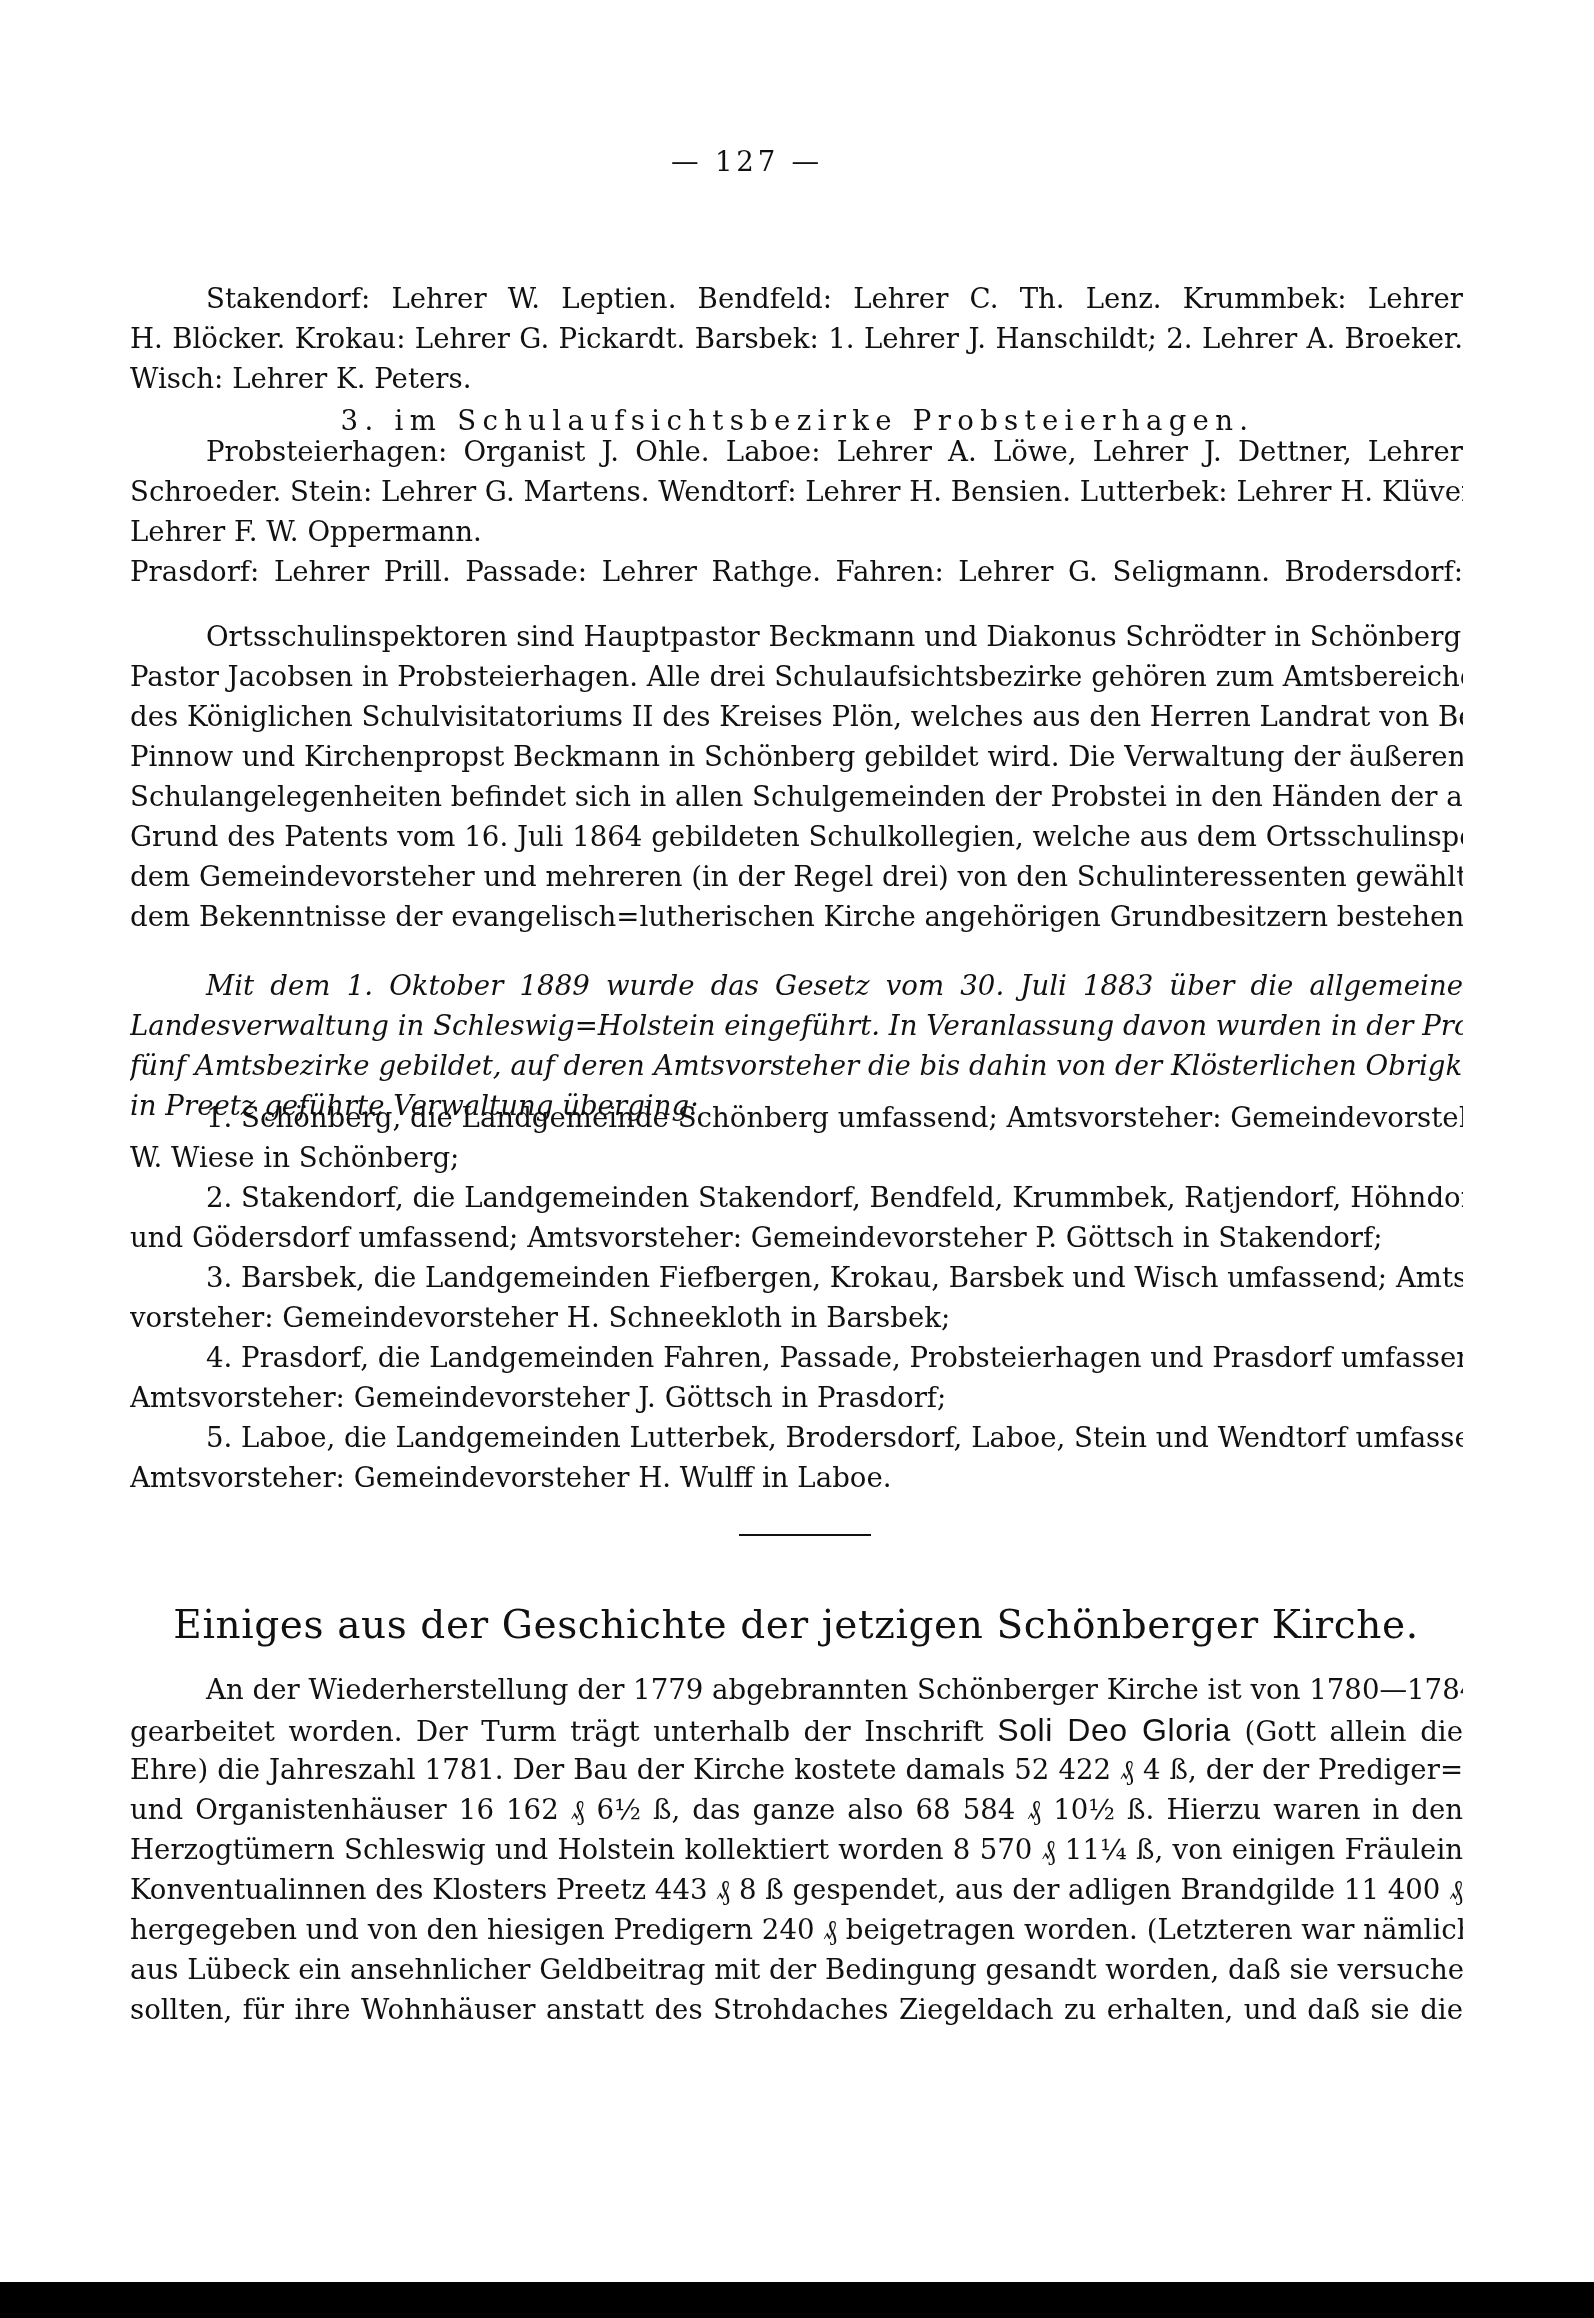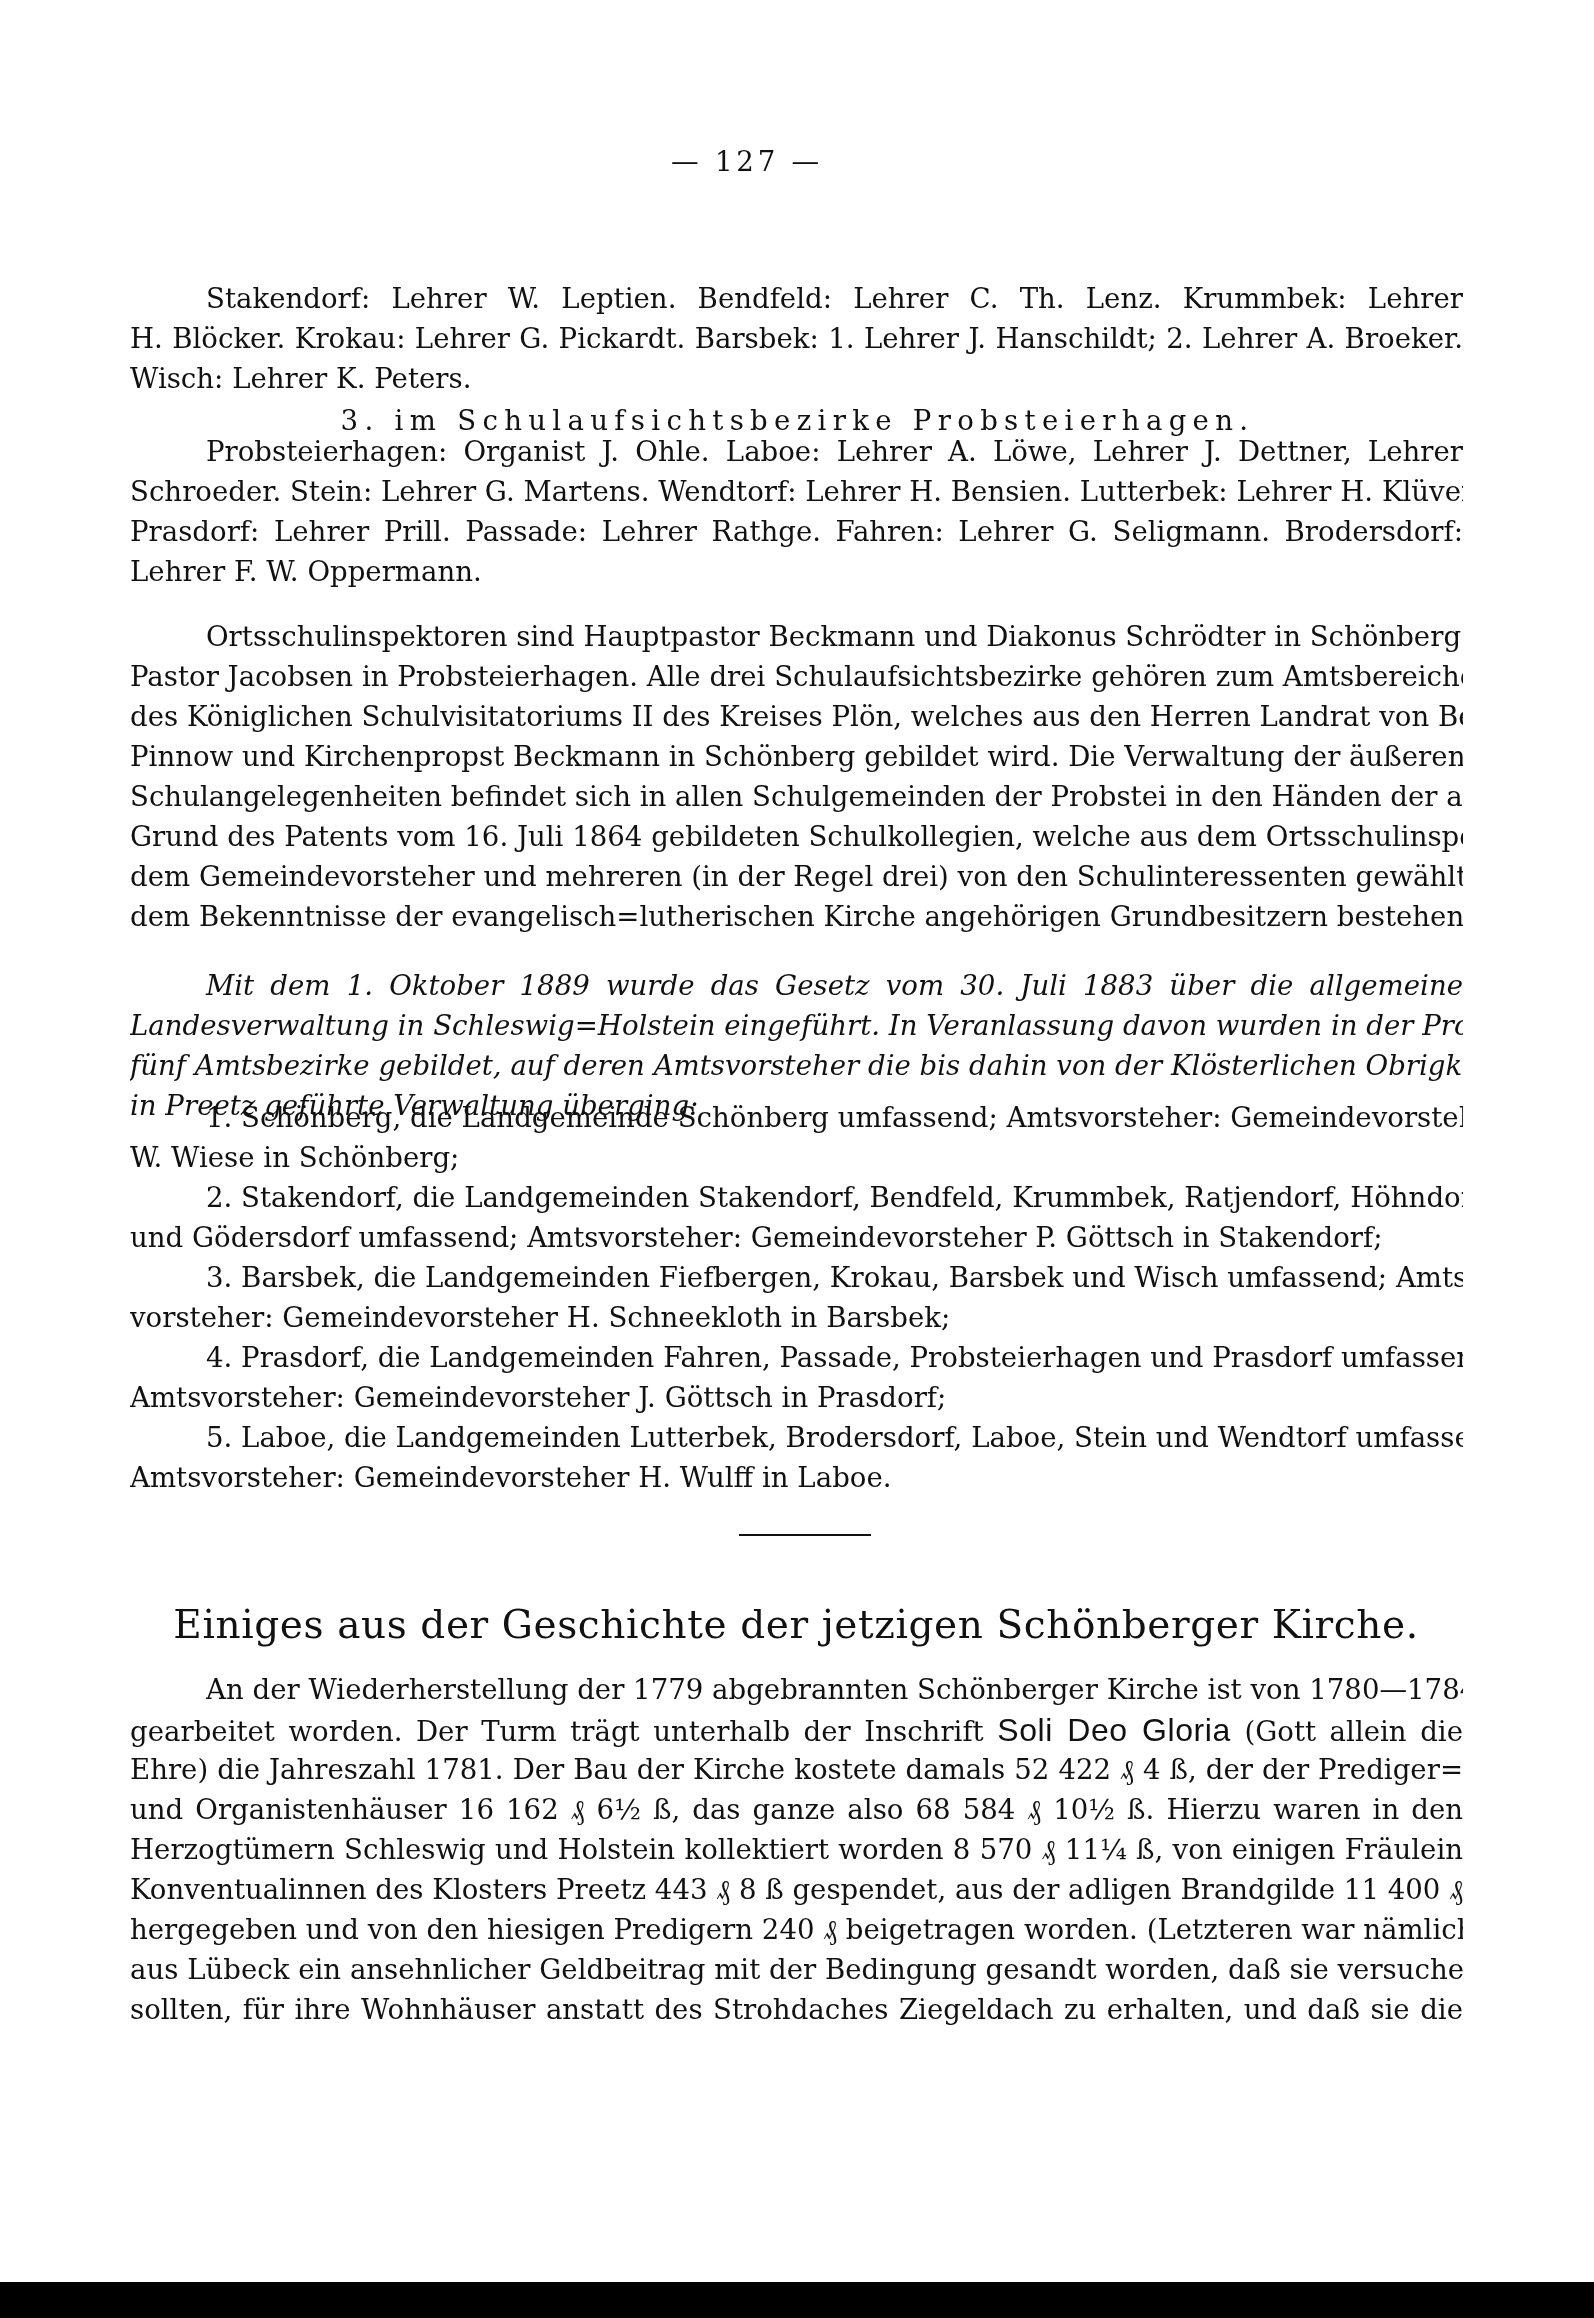--- a/index.html
+++ b/index.html
@@ -31,22 +31,22 @@
   <div class="col" style="top:279px;">
     <div class="line indent">Stakendorf: Lehrer W. Leptien. Bendfeld: Lehrer C. Th. Lenz. Krummbek: Lehrer</div>
     <div class="line">H. Blöcker. Krokau: Lehrer G. Pickardt. Barsbek: 1. Lehrer J. Hanschildt; 2. Lehrer A. Broeker.</div>
     <div class="line last">Wisch: Lehrer K. Peters.</div>
   </div>
 
   <div class="heading" style="top:404px;">3. im Schulaufsichtsbezirke Probsteierhagen.</div>
   <div class="col" style="top:432px;">
     <div class="line indent">Probsteierhagen: Organist J. Ohle. Laboe: Lehrer A. Löwe, Lehrer J. Dettner, Lehrer</div>
     <div class="line">Schroeder. Stein: Lehrer G. Martens. Wendtorf: Lehrer H. Bensien. Lutterbek: Lehrer H. Klüver.</div>
+    <div class="line last">Lehrer F. W. Oppermann.</div>
     <div class="line">Prasdorf: Lehrer Prill. Passade: Lehrer Rathge. Fahren: Lehrer G. Seligmann. Brodersdorf:</div>
-    <div class="line last">Lehrer F. W. Oppermann.</div>
   </div>
 
   <div class="col" style="top:617px;">
     <div class="line indent">Ortsschulinspektoren sind Hauptpastor Beckmann und Diakonus Schrödter in Schönberg und</div>
     <div class="line">Pastor Jacobsen in Probsteierhagen. Alle drei Schulaufsichtsbezirke gehören zum Amtsbereiche</div>
     <div class="line">des Königlichen Schulvisitatoriums II des Kreises Plön, welches aus den Herren Landrat von Behr=</div>
     <div class="line">Pinnow und Kirchenpropst Beckmann in Schönberg gebildet wird. Die Verwaltung der äußeren</div>
     <div class="line">Schulangelegenheiten befindet sich in allen Schulgemeinden der Probstei in den Händen der auf</div>
     <div class="line">Grund des Patents vom 16. Juli 1864 gebildeten Schulkollegien, welche aus dem Ortsschulinspektor,</div>
     <div class="line">dem Gemeindevorsteher und mehreren (in der Regel drei) von den Schulinteressenten gewählten und</div>

